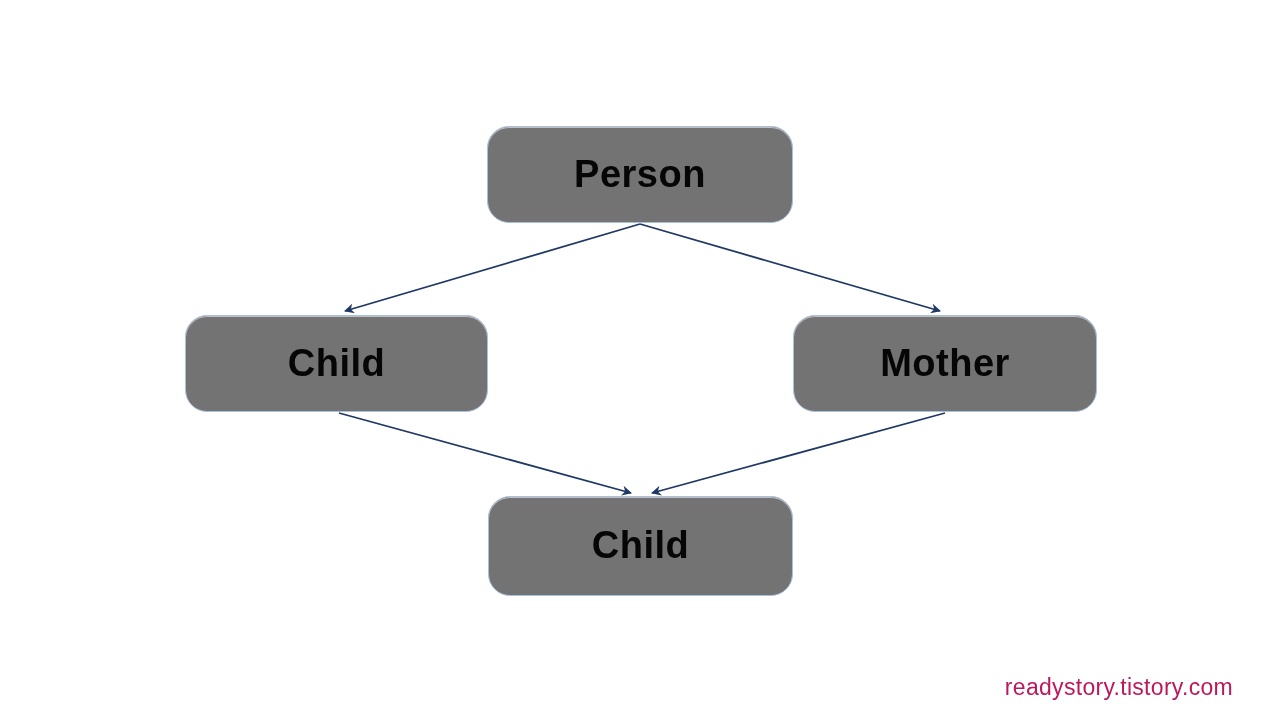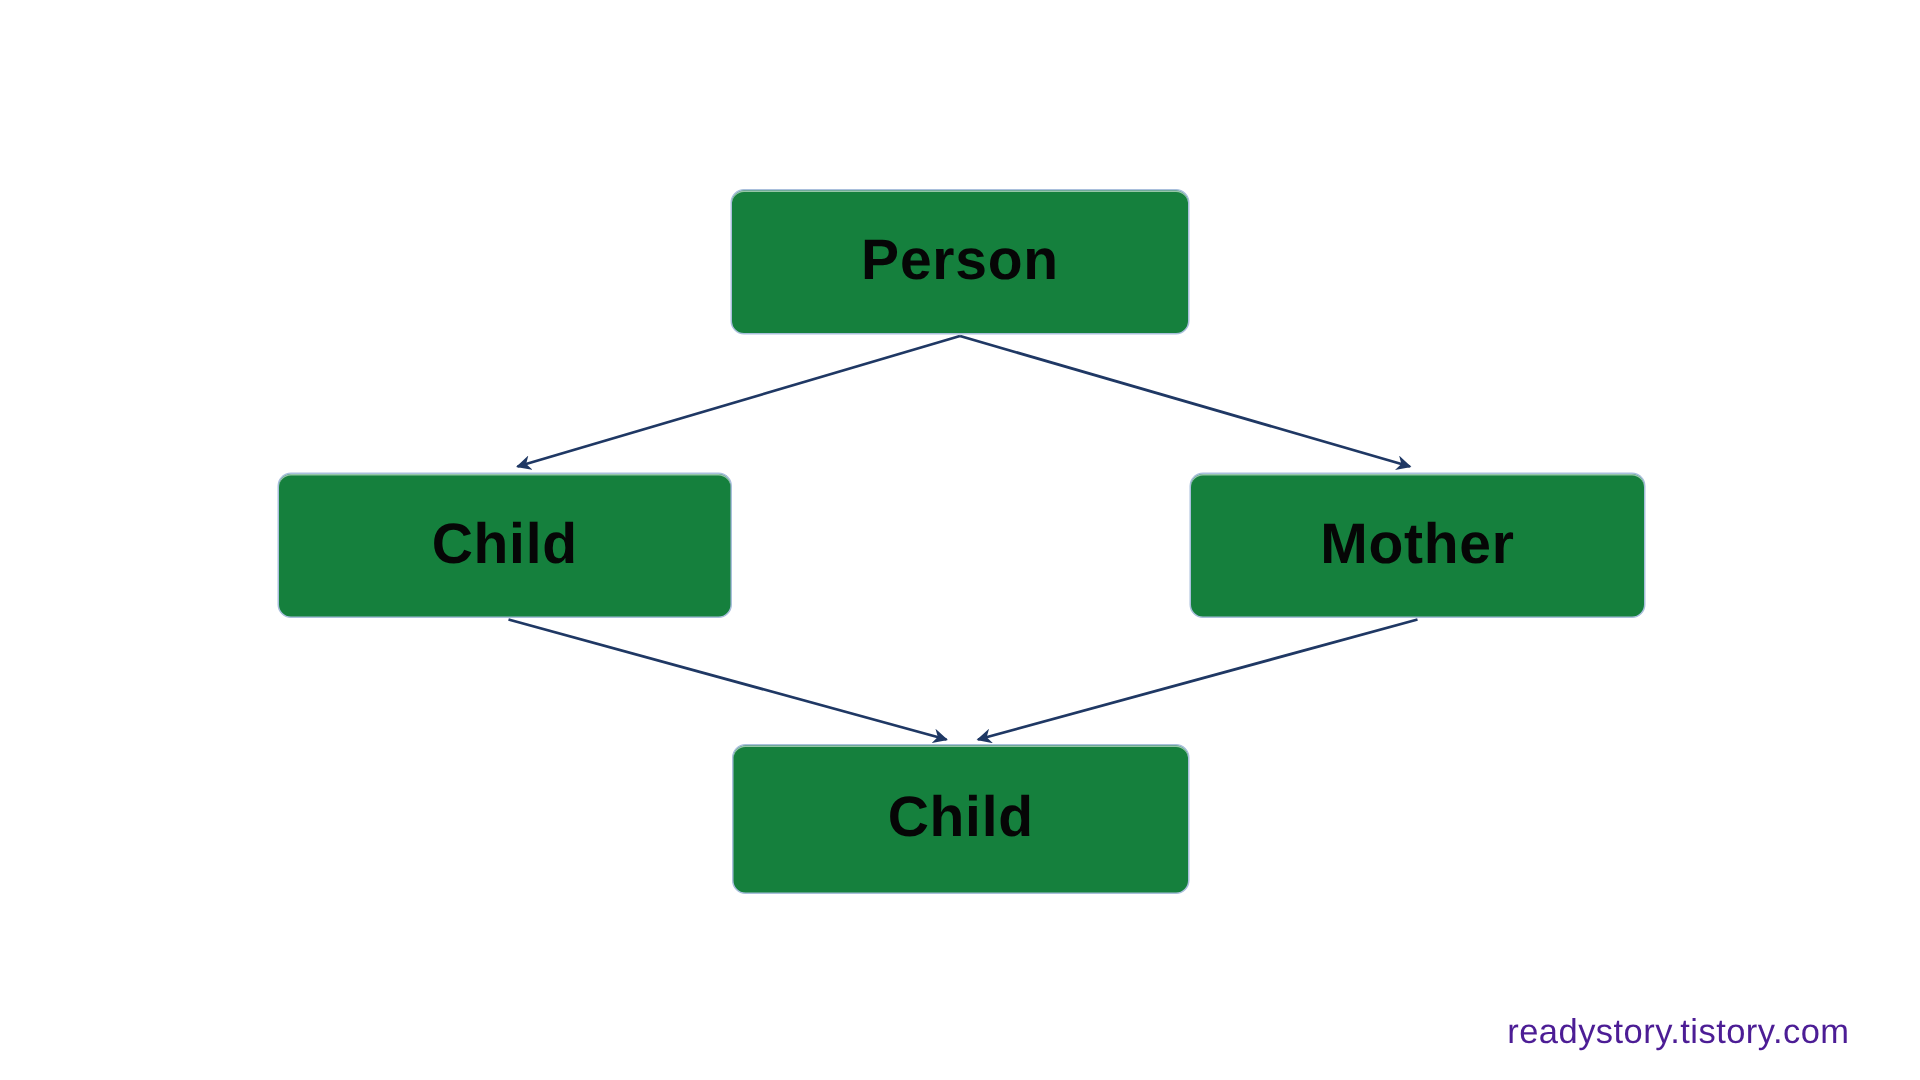--- a/index.html
+++ b/index.html
@@ -19,23 +19,23 @@
     position: absolute;
     left: 0;
     top: 0;
     width: 1280px;
     height: 720px;
     pointer-events: none;
   }
   .node {
     position: absolute;
     box-sizing: border-box;
-    background: #15803d;
+    background: #737373;
     border: 1.6px solid #a9bfdc;
-    border-radius: 9px;
+    border-radius: 22px;
     display: flex;
     align-items: center;
     justify-content: center;
     box-shadow: inset 0 1px 0 rgba(255,255,255,0.55);
   }
   .node-label {
     font-size: 38px;
     font-weight: 700;
     color: #060606;
     letter-spacing: 0.5px;
@@ -45,21 +45,21 @@
   .node-person { left: 487px; top: 126px; width: 306px; height: 97px; }
   .node-father { left: 185px; top: 315px; width: 303px; height: 97px; }
   .node-mother { left: 793px; top: 315px; width: 304px; height: 97px; }
   .node-child  { left: 488px; top: 496px; width: 305px; height: 100px; }
   .watermark {
     position: absolute;
     right: 47px;
     bottom: 19px;
     font-size: 23px;
     font-weight: 400;
-    color: #4c1d95;
+    color: #be185d;
     letter-spacing: 0.3px;
   }
 </style>
 </head>
 <body>
 
 <div class="slide">
 
   <svg class="edges-layer" viewBox="0 0 1280 720" width="1280" height="720">
     <defs>

